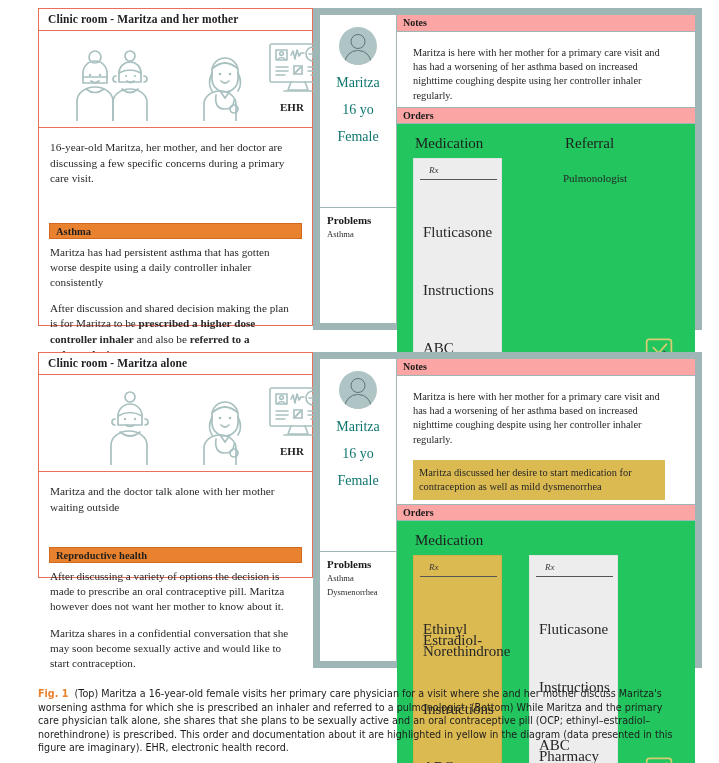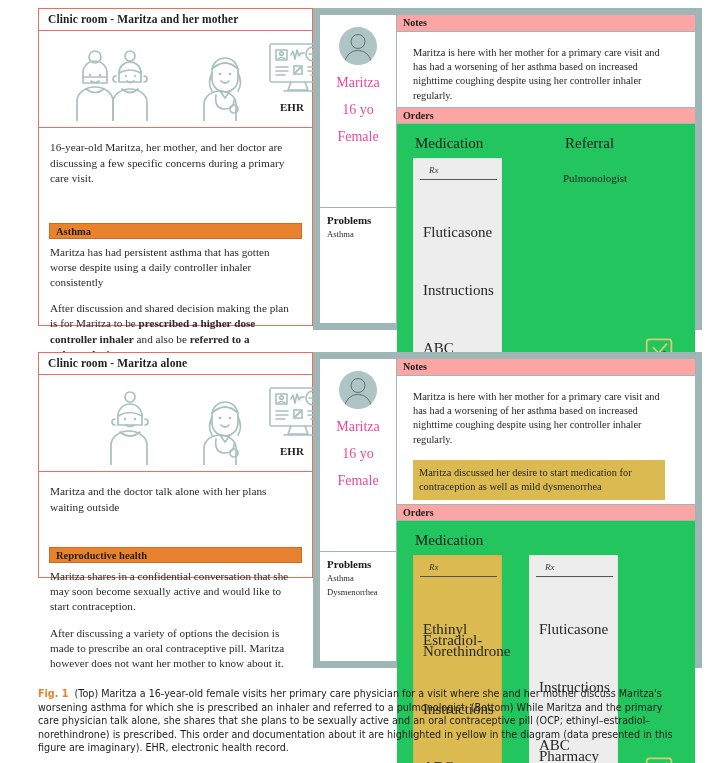--- a/index.html
+++ b/index.html
@@ -123,21 +123,21 @@
     width: 25px; height: 18px;
     border: 1.6px solid #5d7272;
     border-radius: 13px 13px 0 0;
     left: 50%; top: 23px;
     transform: translateX(-50%);
     background: #AFC4C4;
   }
   .patient-line {
     text-align: center;
     font-size: 14px;
-    color: #ec4899;
+    color: #0f766e;
     line-height: 15px;
     margin-bottom: 12px;
   }
   .problems-block {
     position: absolute;
     left: 0; right: 0;
     border-top: 1px solid #9FB6B6;
     padding: 6px 0 0 7px;
   }
   .problems-title { font-size: 11px; font-weight: bold; color: #1a1a1a; }
@@ -428,27 +428,27 @@
             <path d="M35 25 l-6 6"></path>
             <path d="M35 33 h-8 v-8"></path>
             <path d="M27 33 l6 -6"></path>
             <path d="M24 41 l-3 8 h20 l-3 -8"></path>
             <path d="M17 50 h28"></path>
           </g>
         </svg>
         <div style="position:absolute;left:241px;top:70px;font-size:11px;font-weight:bold;color:#1f1f1f;">EHR</div>
       </div>
 
-      <div class="clinic-desc">Maritza and the doctor talk alone with her plans waiting outside</div>
+      <div class="clinic-desc">Maritza and the doctor talk alone with her mother waiting outside</div>
 
       <div style="margin-top:26px;">
         <div class="section-band">Reproductive health</div>
         <div class="section-body">
+          <p>After discussing a variety of options the decision is made to prescribe an oral contraceptive pill. Maritza however does not want her mother to know about it.</p>
           <p>Maritza shares in a confidential conversation that she may soon become sexually active and would like to start contraception.</p>
-          <p>After discussing a variety of options the decision is made to prescribe an oral contraceptive pill. Maritza however does not want her mother to know about it.</p>
         </div>
       </div>
     </div>
 
     <div class="ehr-frame" id="ehr-bottom">
       <div class="ehr-sidebar">
         <div class="avatar"></div>
         <div class="patient-line">Maritza</div>
         <div class="patient-line">16 yo</div>
         <div class="patient-line">Female</div>

